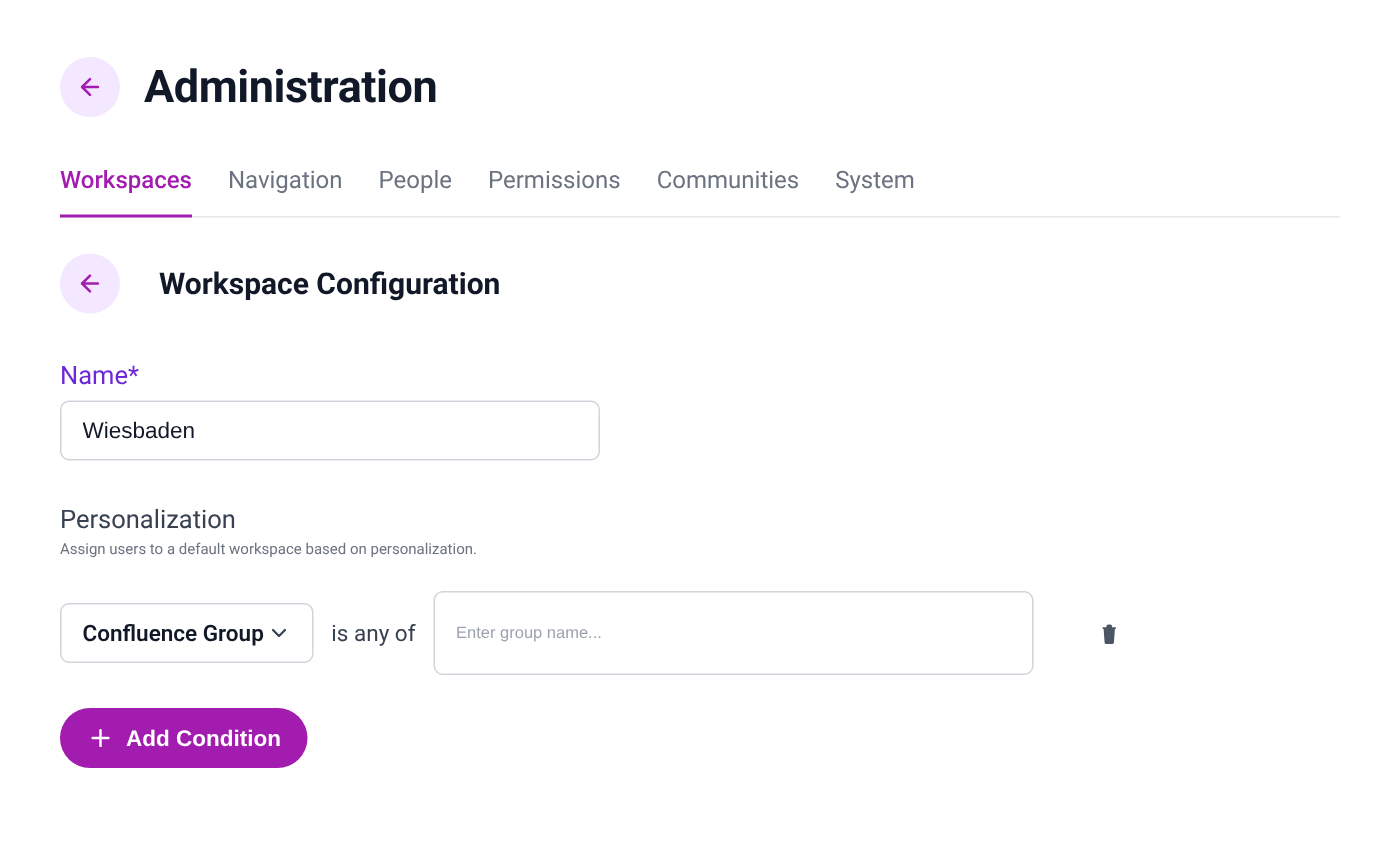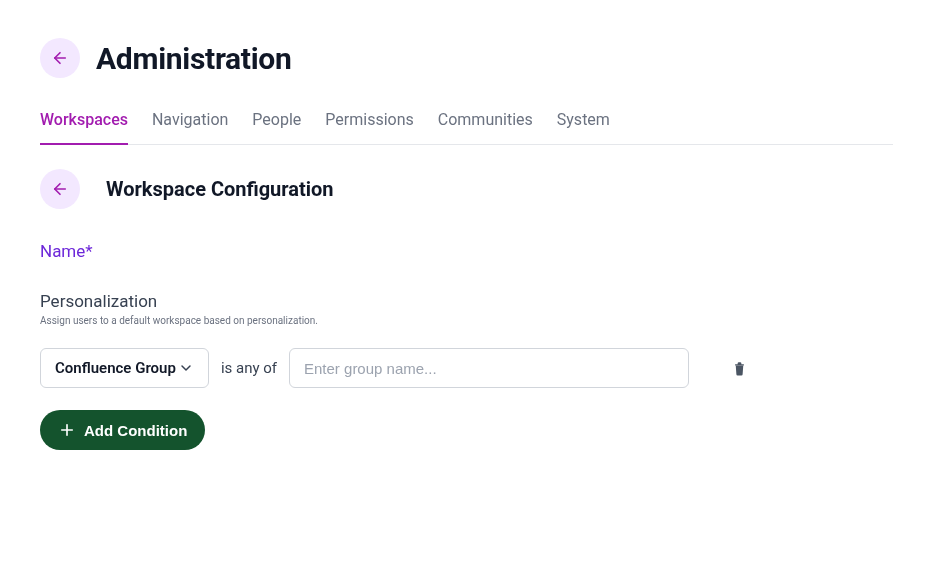--- a/index.html
+++ b/index.html
@@ -109,46 +109,46 @@
       font-weight: 600;
       color: #111827;
       cursor: pointer;
     }
     .operator-label {
       font-size: 15px;
       color: #374151;
     }
     .group-input {
       width: 400px;
-      height: 40px;
+      height: 56px;
       border: 1px solid #d1d5db;
       border-radius: 6px;
       padding: 0 14px;
-      font-size: 15px;
+      font-size: 11px;
       color: #111827;
       outline: none;
     }
     .group-input::placeholder { color: #9ca3af; }
     .delete-btn {
       width: 24px;
       height: 24px;
       display: flex;
       align-items: center;
       justify-content: center;
       cursor: pointer;
       color: #4b5563;
       margin-left: 26px;
     }
     .add-condition-btn {
       display: inline-flex;
       align-items: center;
       gap: 8px;
       height: 40px;
       padding: 0 18px;
-      background: #14532d;
+      background: #a21caf;
       color: #fff;
       border: none;
       border-radius: 20px;
       font-size: 15px;
       font-weight: 600;
       cursor: pointer;
     }
     .add-condition-btn svg { display: block; }
   </style>
 </head>
@@ -178,20 +178,21 @@
     <svg width="18" height="18" viewBox="0 0 24 24" fill="none" stroke="#a21caf" stroke-width="2.2" stroke-linecap="round" stroke-linejoin="round">
       <line x1="19" y1="12" x2="5" y2="12"></line>
       <polyline points="12 19 5 12 12 5"></polyline>
     </svg>
   </div>
   <h2 class="section-title">Workspace Configuration</h2>
 </div>
 
 <div class="name-field">
   <div class="field-label">Name*</div>
+  <input type="text" class="text-input" value="Wiesbaden" style="">
 </div>
 
 <div>
   <div class="personalization-title">Personalization</div>
   <div class="personalization-desc">Assign users to a default workspace based on personalization.</div>
 
   <div class="condition-row">
     <div class="select-box">
       <span>Confluence Group</span>
       <svg width="16" height="16" viewBox="0 0 24 24" fill="none" stroke="#374151" stroke-width="2.2" stroke-linecap="round" stroke-linejoin="round">

